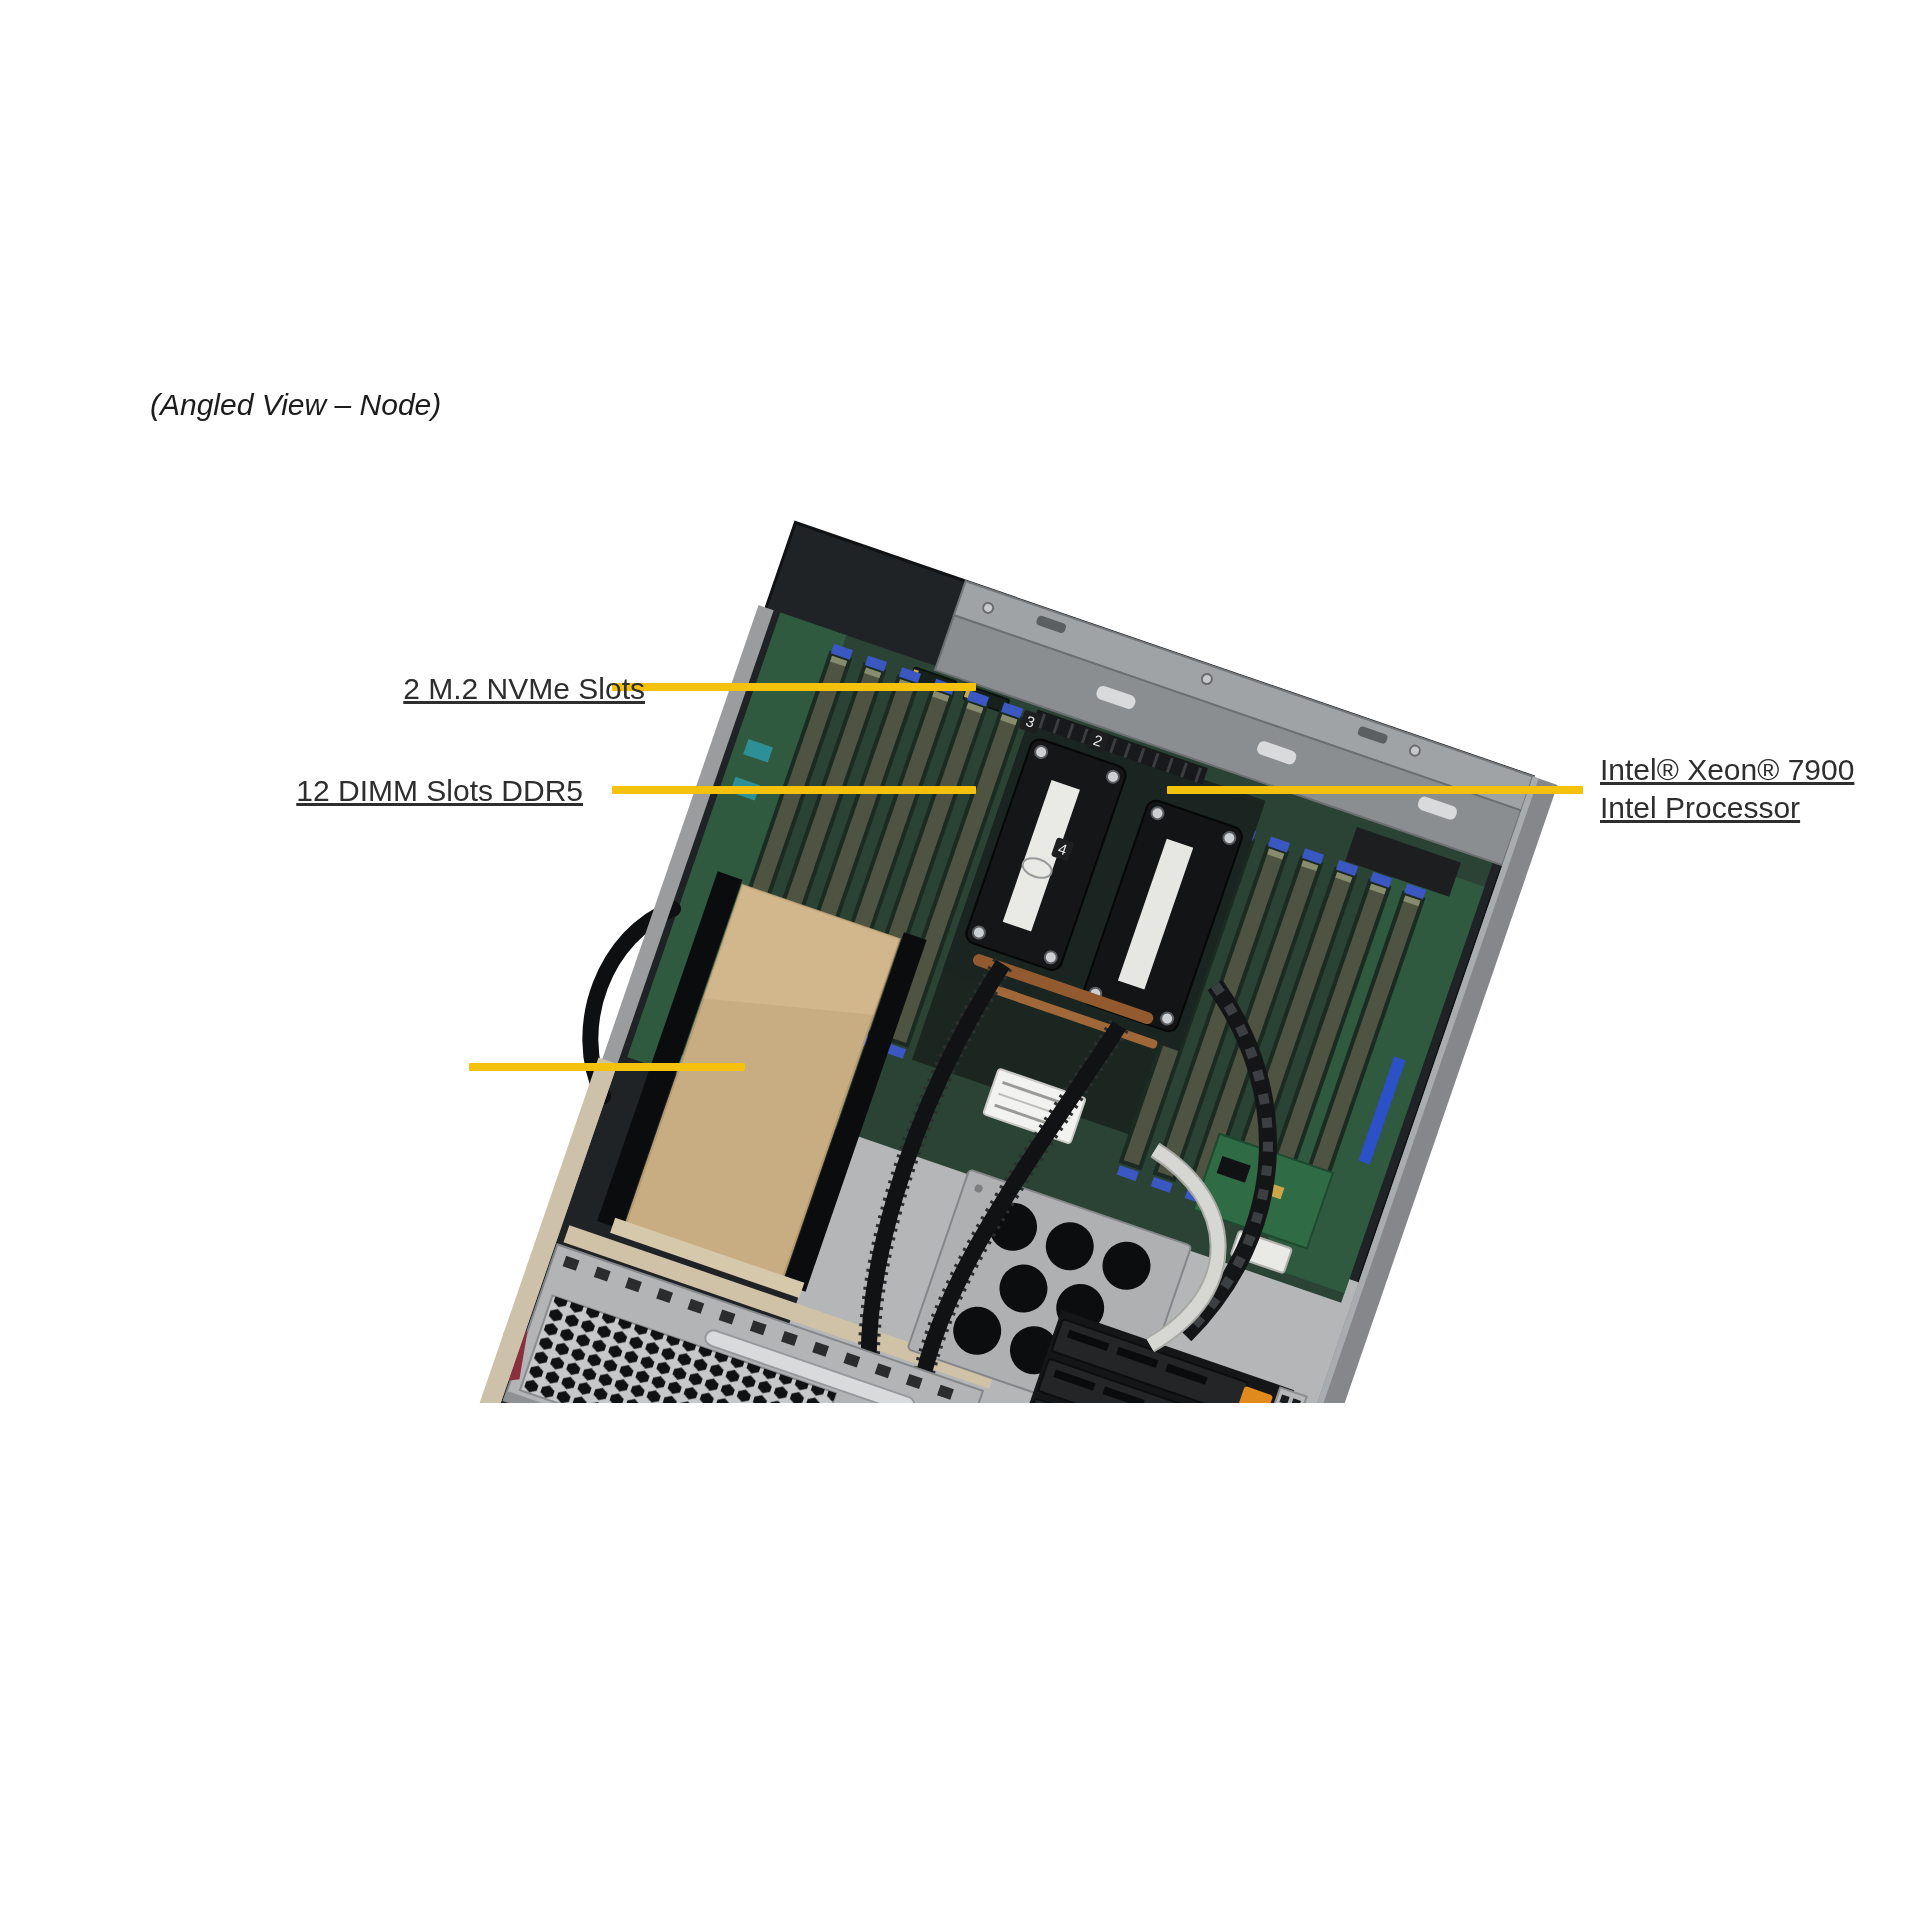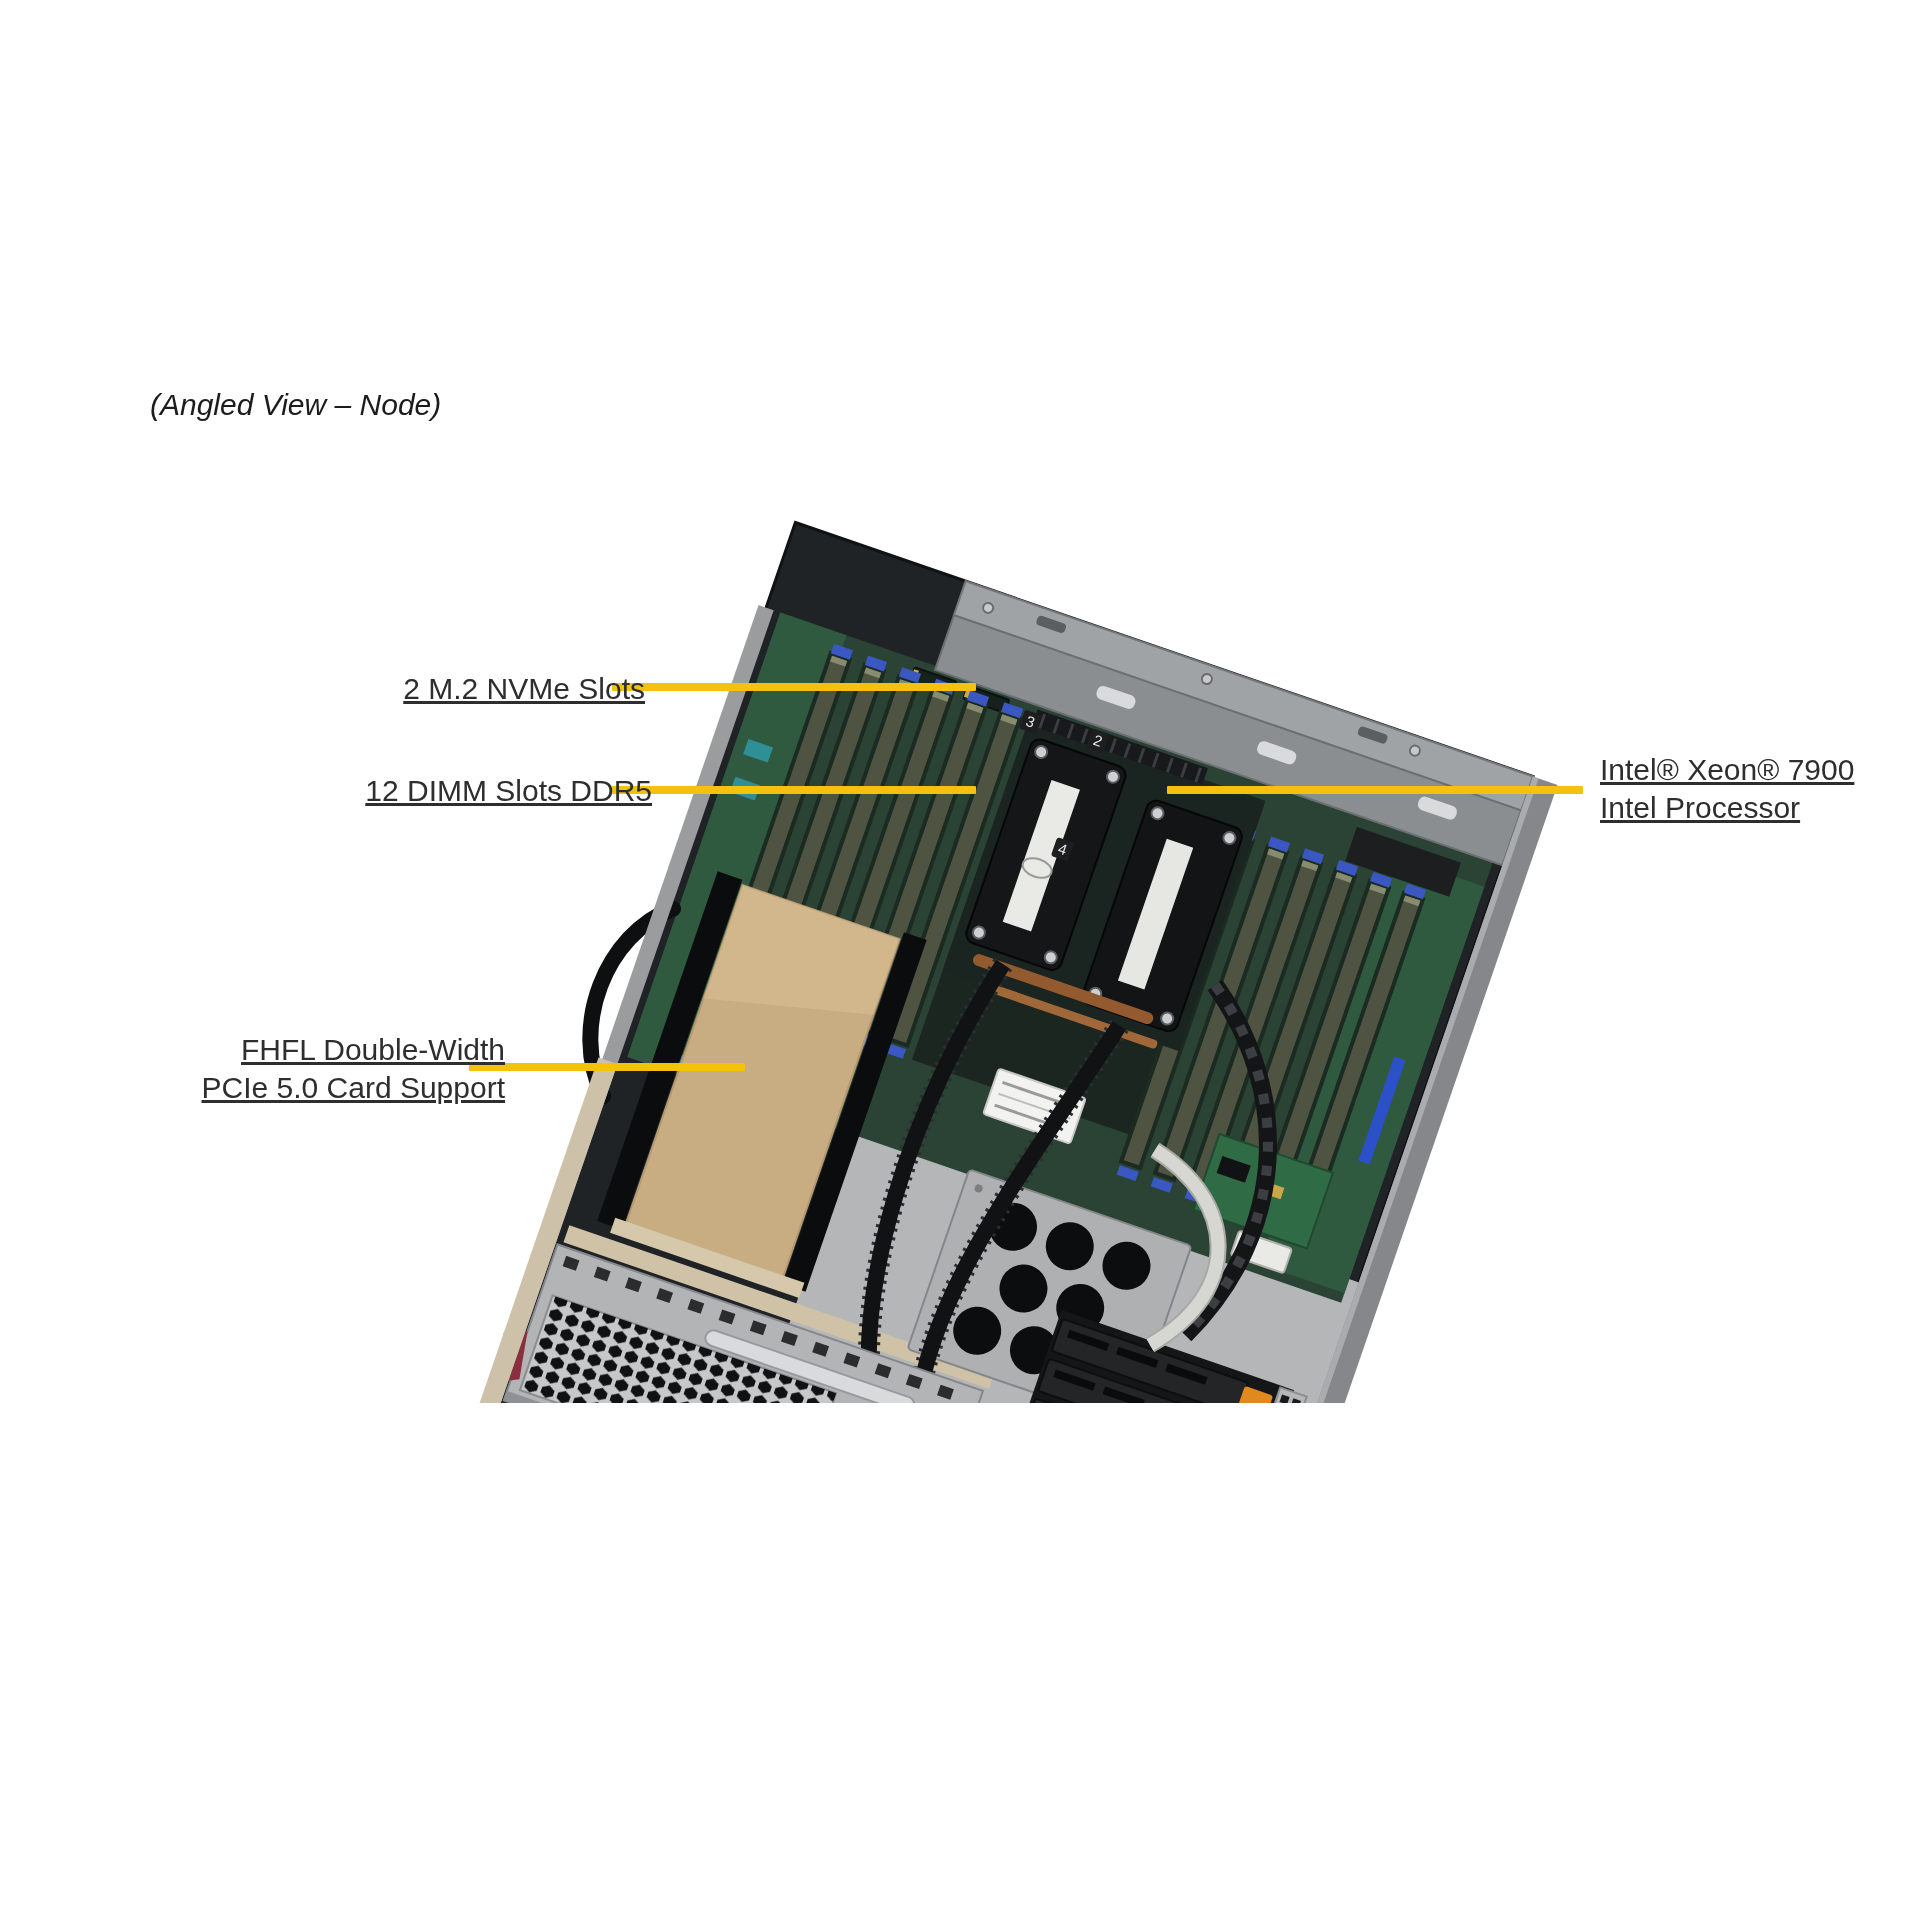--- a/index.html
+++ b/index.html
@@ -376,25 +376,21 @@
     <path d="M948,1466 Q988,1516 1038,1498" fill="none" stroke="#7e2836" stroke-width="13" stroke-linecap="round"></path>
   </svg>
 
   <div class="callout-line" style="left:612px;top:683px;width:364px;"></div>
   <div class="callout-line" style="left:612px;top:786px;width:364px;"></div>
   <div class="callout-line" style="left:1167px;top:786px;width:416px;"></div>
   <div class="callout-line" style="left:469px;top:1063px;width:276px;"></div>
 
   <div class="callout right-align" style="right:1323px;top:670px;">2 M.2 NVMe Slots</div>
 
-  <div class="callout right-align" style="right:1316px;top:772px;">12 DIMM Slots DDR5</div>
+  <div class="callout right-align" style="right:1385px;top:772px;">12 DIMM Slots DDR5</div>
 
   <div class="callout" style="left:1600px;top:751px;">
     <div>Intel® Xeon® 7900</div>
     <div>Intel Processor</div>
   </div>
 
-  <div class="callout right-align" style="right:1463px;top:1031px;">
-    <div>FHFL Double-Width</div>
-    <div>PCIe 5.0 Card Support</div>
-  </div>
 
 </div>
 
 </body></html>

